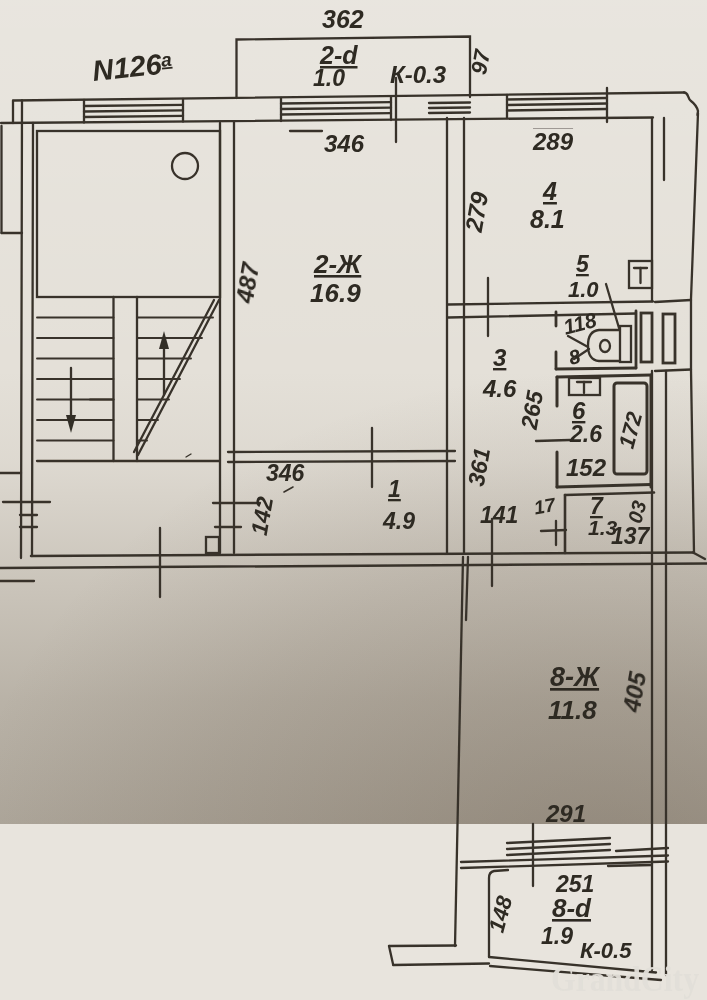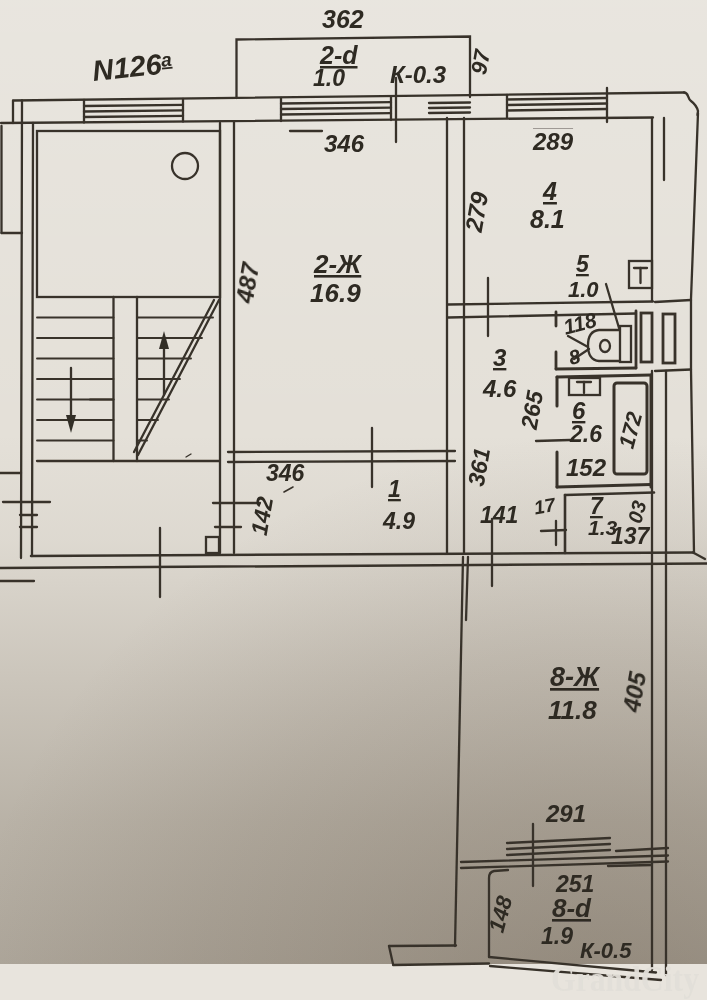--- a/index.html
+++ b/index.html
@@ -1,19 +1,19 @@
 <!DOCTYPE html>
 <html><head>
 <meta charset="utf-8">
 <style>
   html,body{margin:0;padding:0;}
   body{width:707px;height:1000px;overflow:hidden;
     background:#e8e4dd;
     font-family:"Liberation Sans", sans-serif;}
-  #wrap{position:relative;width:707px;height:964px;
+  #wrap{position:relative;width:707px;height:824px;
     background:
       radial-gradient(130% 90% at 85% 108%,
         rgba(80,65,48,0.30) 0%,
         rgba(80,65,48,0.12) 45%,
         rgba(80,65,48,0.0) 70%),
       linear-gradient(180deg,
         rgba(255,255,255,0.18) 0%,
         rgba(255,255,255,0.08) 25%,
         rgba(118,104,86,0.00) 45%,
         rgba(118,104,86,0.06) 56%,

